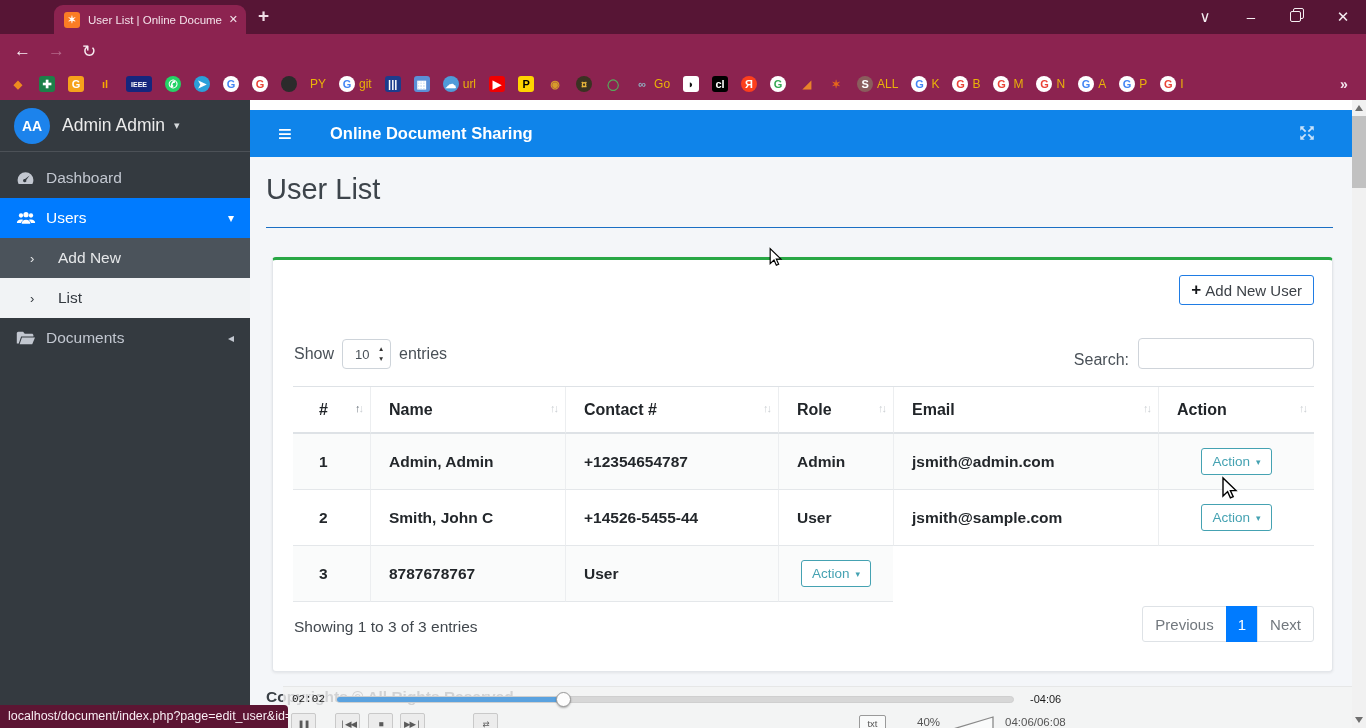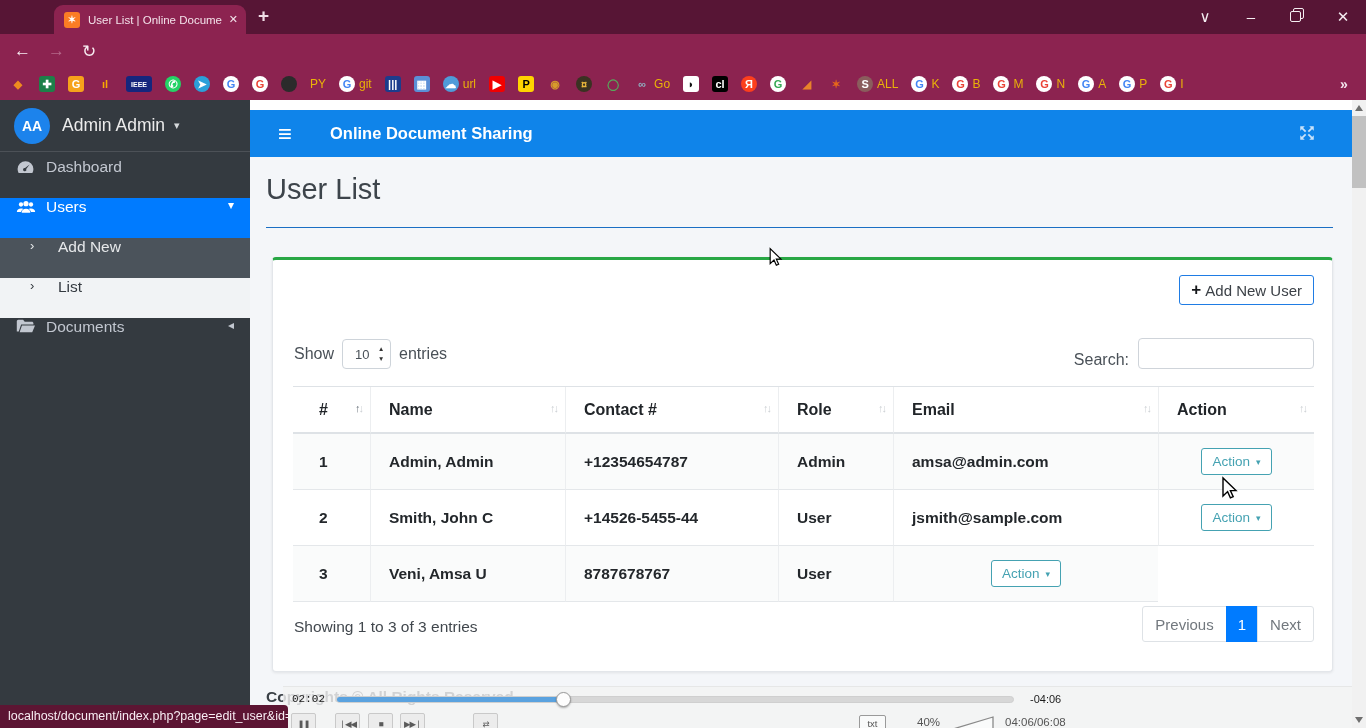--- a/index.html
+++ b/index.html
@@ -40,21 +40,21 @@
   .bi.wide { width:26px; font-size:7px; letter-spacing:0; }
   .bi.plain { background:none; }
   .bl { color:#eab308; font-size:12px; }
 
   
   #sidebar { position:absolute; left:0; top:100px; width:250px; height:628px; background:#343a40; }
   #brand { height:52px; border-bottom:1px solid rgba(255,255,255,.12); display:flex; align-items:center; padding-left:14px; }
   #avatar { width:36px; height:36px; border-radius:50%; background:#1c83ec; color:#fff; font-size:14px; font-weight:bold; display:flex; align-items:center; justify-content:center; }
   #user-name { color:#ececec; font-size:17.5px; margin-left:12px; }
   #user-caret { color:#d5d8db; font-size:11px; margin-left:9px; }
-  .mitem { display:flex; align-items:flex-start; height:40px; padding-left:16px; color:#c2c7d0; font-size:15.5px; position:relative; }
+  .mitem { display:flex; align-items:center; height:40px; padding-left:16px; color:#c2c7d0; font-size:15.5px; position:relative; }
   .mitem .mi { width:30px; display:flex; align-items:center; }
   .mitem.active { background:#007bff; color:#fff; }
   .mitem.sub { padding-left:30px; }
   .mitem.sub-hover { background:#4b535b; color:#e6e8ea; }
   .mitem.sub-selected { background:#f1f3f5; color:#343a40; }
   .mcaret { position:absolute; right:16px; font-size:12px; }
   #menu { padding-top:6px; }
 
   #main { position:absolute; left:250px; top:100px; width:1102px; height:628px; background:#ffffff; }
   #navbar { position:absolute; left:0; top:10px; width:1102px; height:47px; background:#0f84ea; display:flex; align-items:center; }
@@ -378,21 +378,21 @@
             <div class="th"><span>Contact #</span><span class="sort"><span>↑</span><span>↓</span></span></div>
             <div class="th"><span>Role</span><span class="sort"><span>↑</span><span>↓</span></span></div>
             <div class="th"><span>Email</span><span class="sort"><span>↑</span><span>↓</span></span></div>
             <div class="th"><span>Action</span><span class="sort"><span>↑</span><span>↓</span></span></div>
           </div>
           <div class="trow r-odd">
             <div class="td num">1</div>
             <div class="td">Admin, Admin</div>
             <div class="td">+12354654787</div>
             <div class="td">Admin</div>
-            <div class="td">amsa@admin.com</div>
+            <div class="td">jsmith@admin.com</div>
             <div class="td act">
                 <button class="action-btn">
                   <span>Action</span>
                   <span class="caret">▾</span>
                 </button>
               </div>
           </div>
           <div class="trow">
             <div class="td num">2</div>
             <div class="td">Smith, John C</div>
@@ -401,21 +401,20 @@
             <div class="td">jsmith@sample.com</div>
             <div class="td act">
                 <button class="action-btn">
                   <span>Action</span>
                   <span class="caret">▾</span>
                 </button>
               </div>
           </div>
           <div class="trow r-odd">
             <div class="td num">3</div>
-            <div class="td">Veni, Amsa U</div>
             <div class="td">8787678767</div>
             <div class="td">User</div>
             <div class="td act">
                 <button class="action-btn">
                   <span>Action</span>
                   <span class="caret">▾</span>
                 </button>
               </div>
           </div>
         </div>

